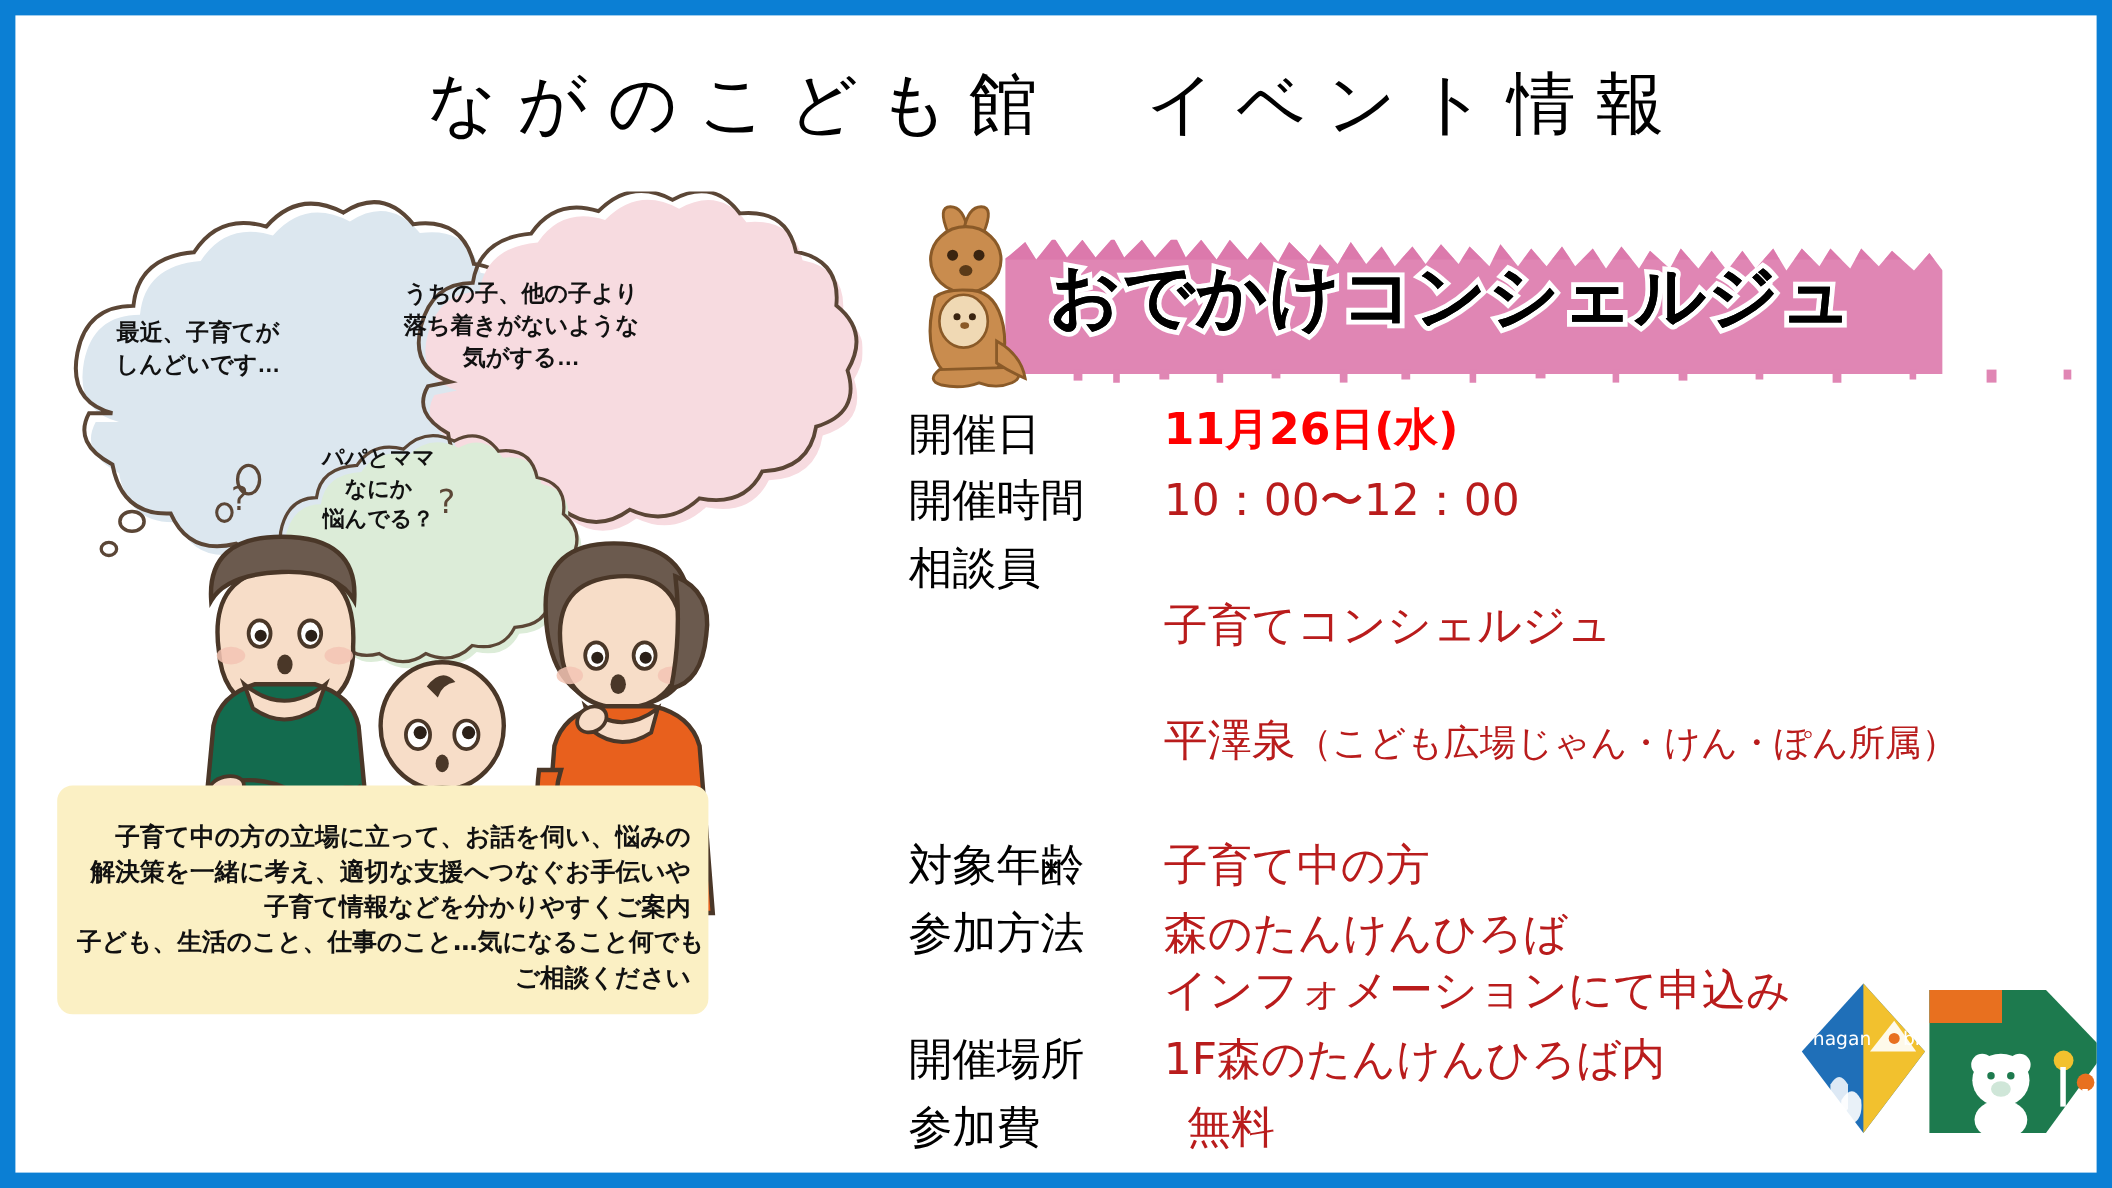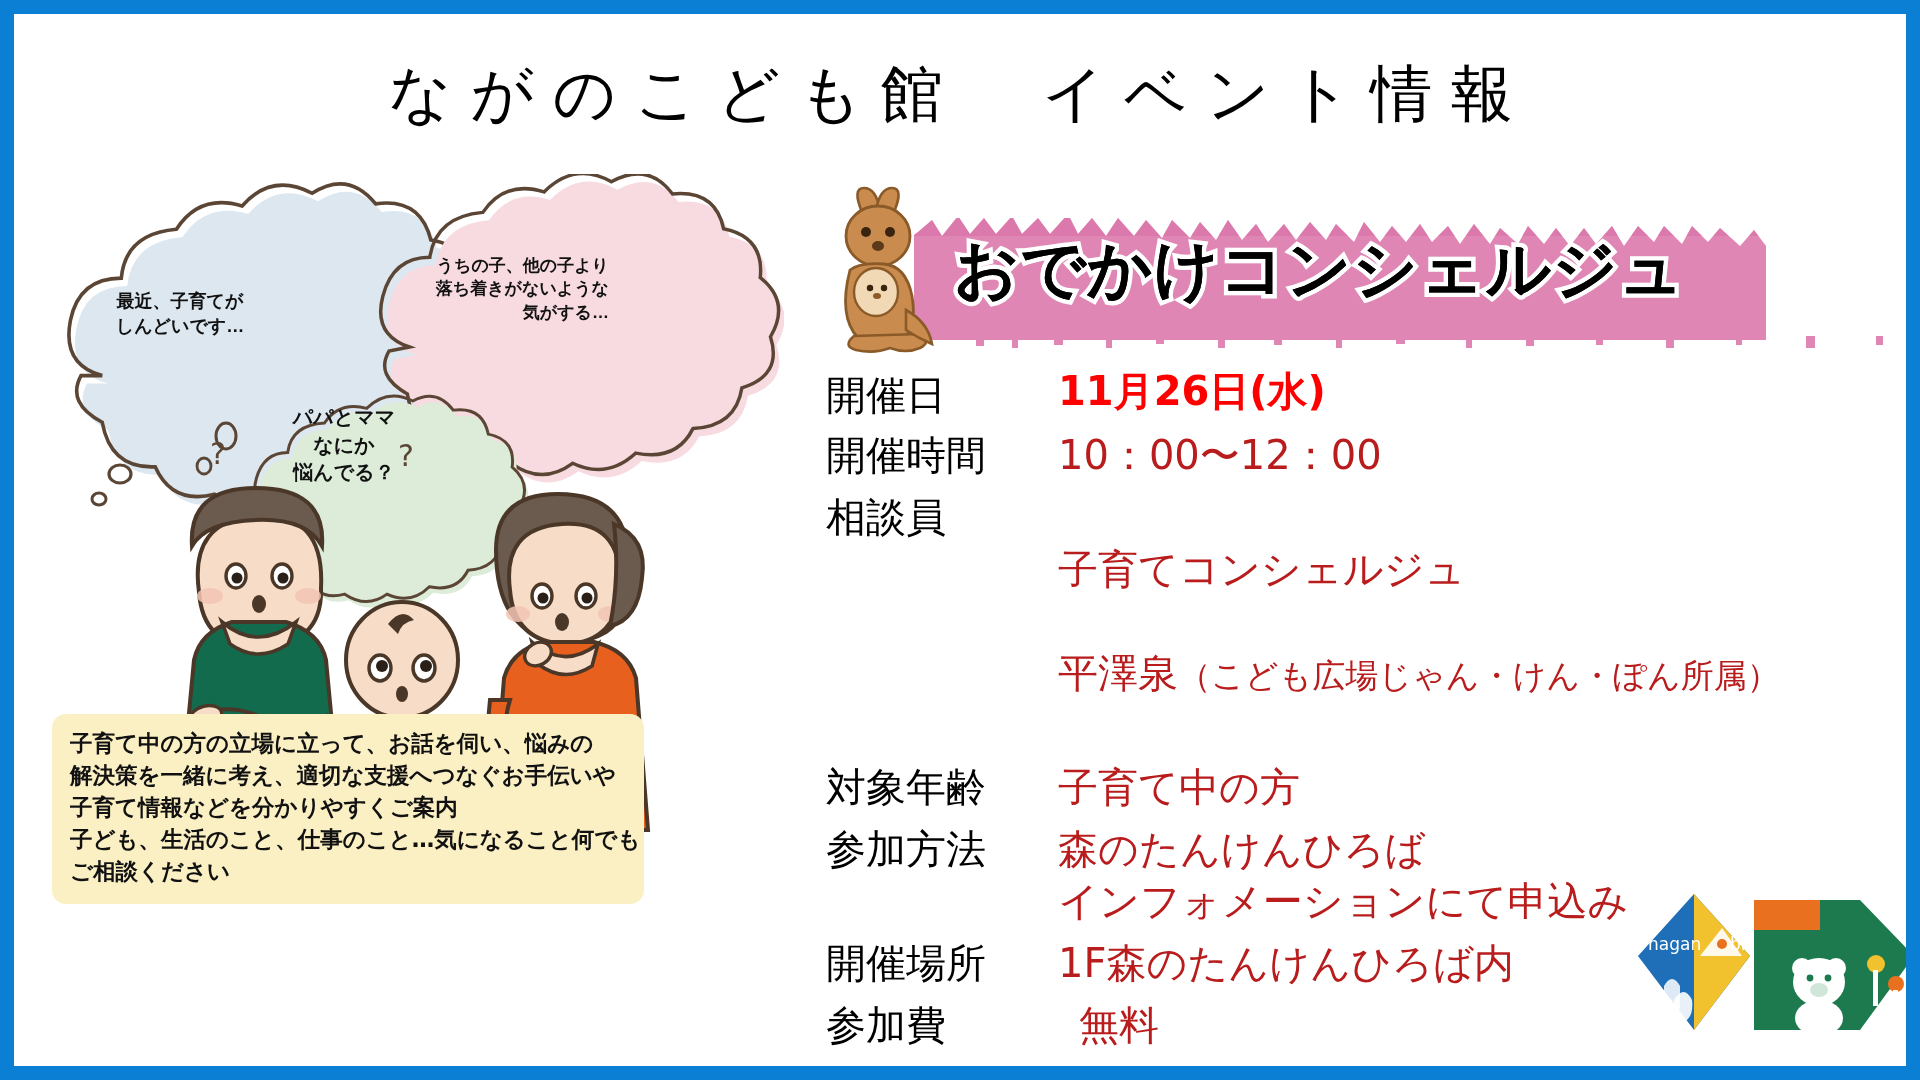--- a/index.html
+++ b/index.html
@@ -76,23 +76,24 @@
     flex:1;font-size:40px;color:#b91c1c;line-height:1.30;
     white-space:pre-line;font-family:"DejaVu Sans",sans-serif;
   }
   .value.red{color:#ff0000;font-weight:700;font-size:40px;line-height:1.12;}
   .value .sub{font-size:33px;}
 
   
   #info-box{
     position:absolute;left:38px;top:860px;width:592px;
     background:#fbf0c4;border-radius:14px;
-    padding:14px 16px 16px 18px;
+    padding:32px 16px 16px 18px;
     box-sizing:border-box;
     z-index:6;
+    text-align:right;
   }
   #info-box .line{
     font-size:22.5px;font-weight:700;color:#111;
     line-height:1.42;white-space:nowrap;
     font-family:"DejaVu Sans",sans-serif;
   }
 
   
   #logo{position:absolute;right:18px;bottom:14px;width:300px;height:190px;}
 </style>
@@ -144,23 +145,23 @@
                  q-24 -14 -14 -32 z" fill="none" stroke="#5b4636" stroke-width="3.2" transform="translate(224,238) scale(0.92)"></path>
         <ellipse cx="212" cy="262" rx="10" ry="13" fill="none" stroke="#5b4636" stroke-width="3"></ellipse>
         <ellipse cx="190" cy="292" rx="7" ry="8" fill="none" stroke="#5b4636" stroke-width="2.8"></ellipse>
       </g>
 
       <text x="196" y="290" font-size="30" fill="#5b4636" font-family="DejaVu Sans, sans-serif">?</text>
       <text x="384" y="292" font-size="30" fill="#5b4636" font-family="DejaVu Sans, sans-serif">?</text>
       <text x="288" y="418" font-size="30" fill="#5b4636" font-family="DejaVu Sans, sans-serif">?</text>
     </svg>
 
-    <div class="bubble-text" style="left:46px;top:115px;width:240px;font-size:18px;">最近、子育てが
+    <div class="bubble-text" style="left:46px;top:115px;width:240px;font-size:21px;">最近、子育てが
 しんどいです…</div>
-    <div class="bubble-text" style="left:325px;top:80px;width:270px;font-size:17px;text-align:right;">うちの子、他の子より
+    <div class="bubble-text" style="left:325px;top:80px;width:270px;font-size:21px;">うちの子、他の子より
 落ち着きがないような
 気がする…</div>
     <div class="bubble-text" style="left:255px;top:230px;width:150px;font-size:20px;">パパとママ
 なにか
 悩んでる？</div>
 
     <svg width="560" height="420" style="position:absolute;left:130px;top:290px;">
 
       <g>
         <path d="M55 128 q-10 -72 58 -76 q68 -4 64 72 q2 56 -60 60 q-58 0 -62 -56 z" fill="#f7ddc8" stroke="#4a3728" stroke-width="4"></path>

